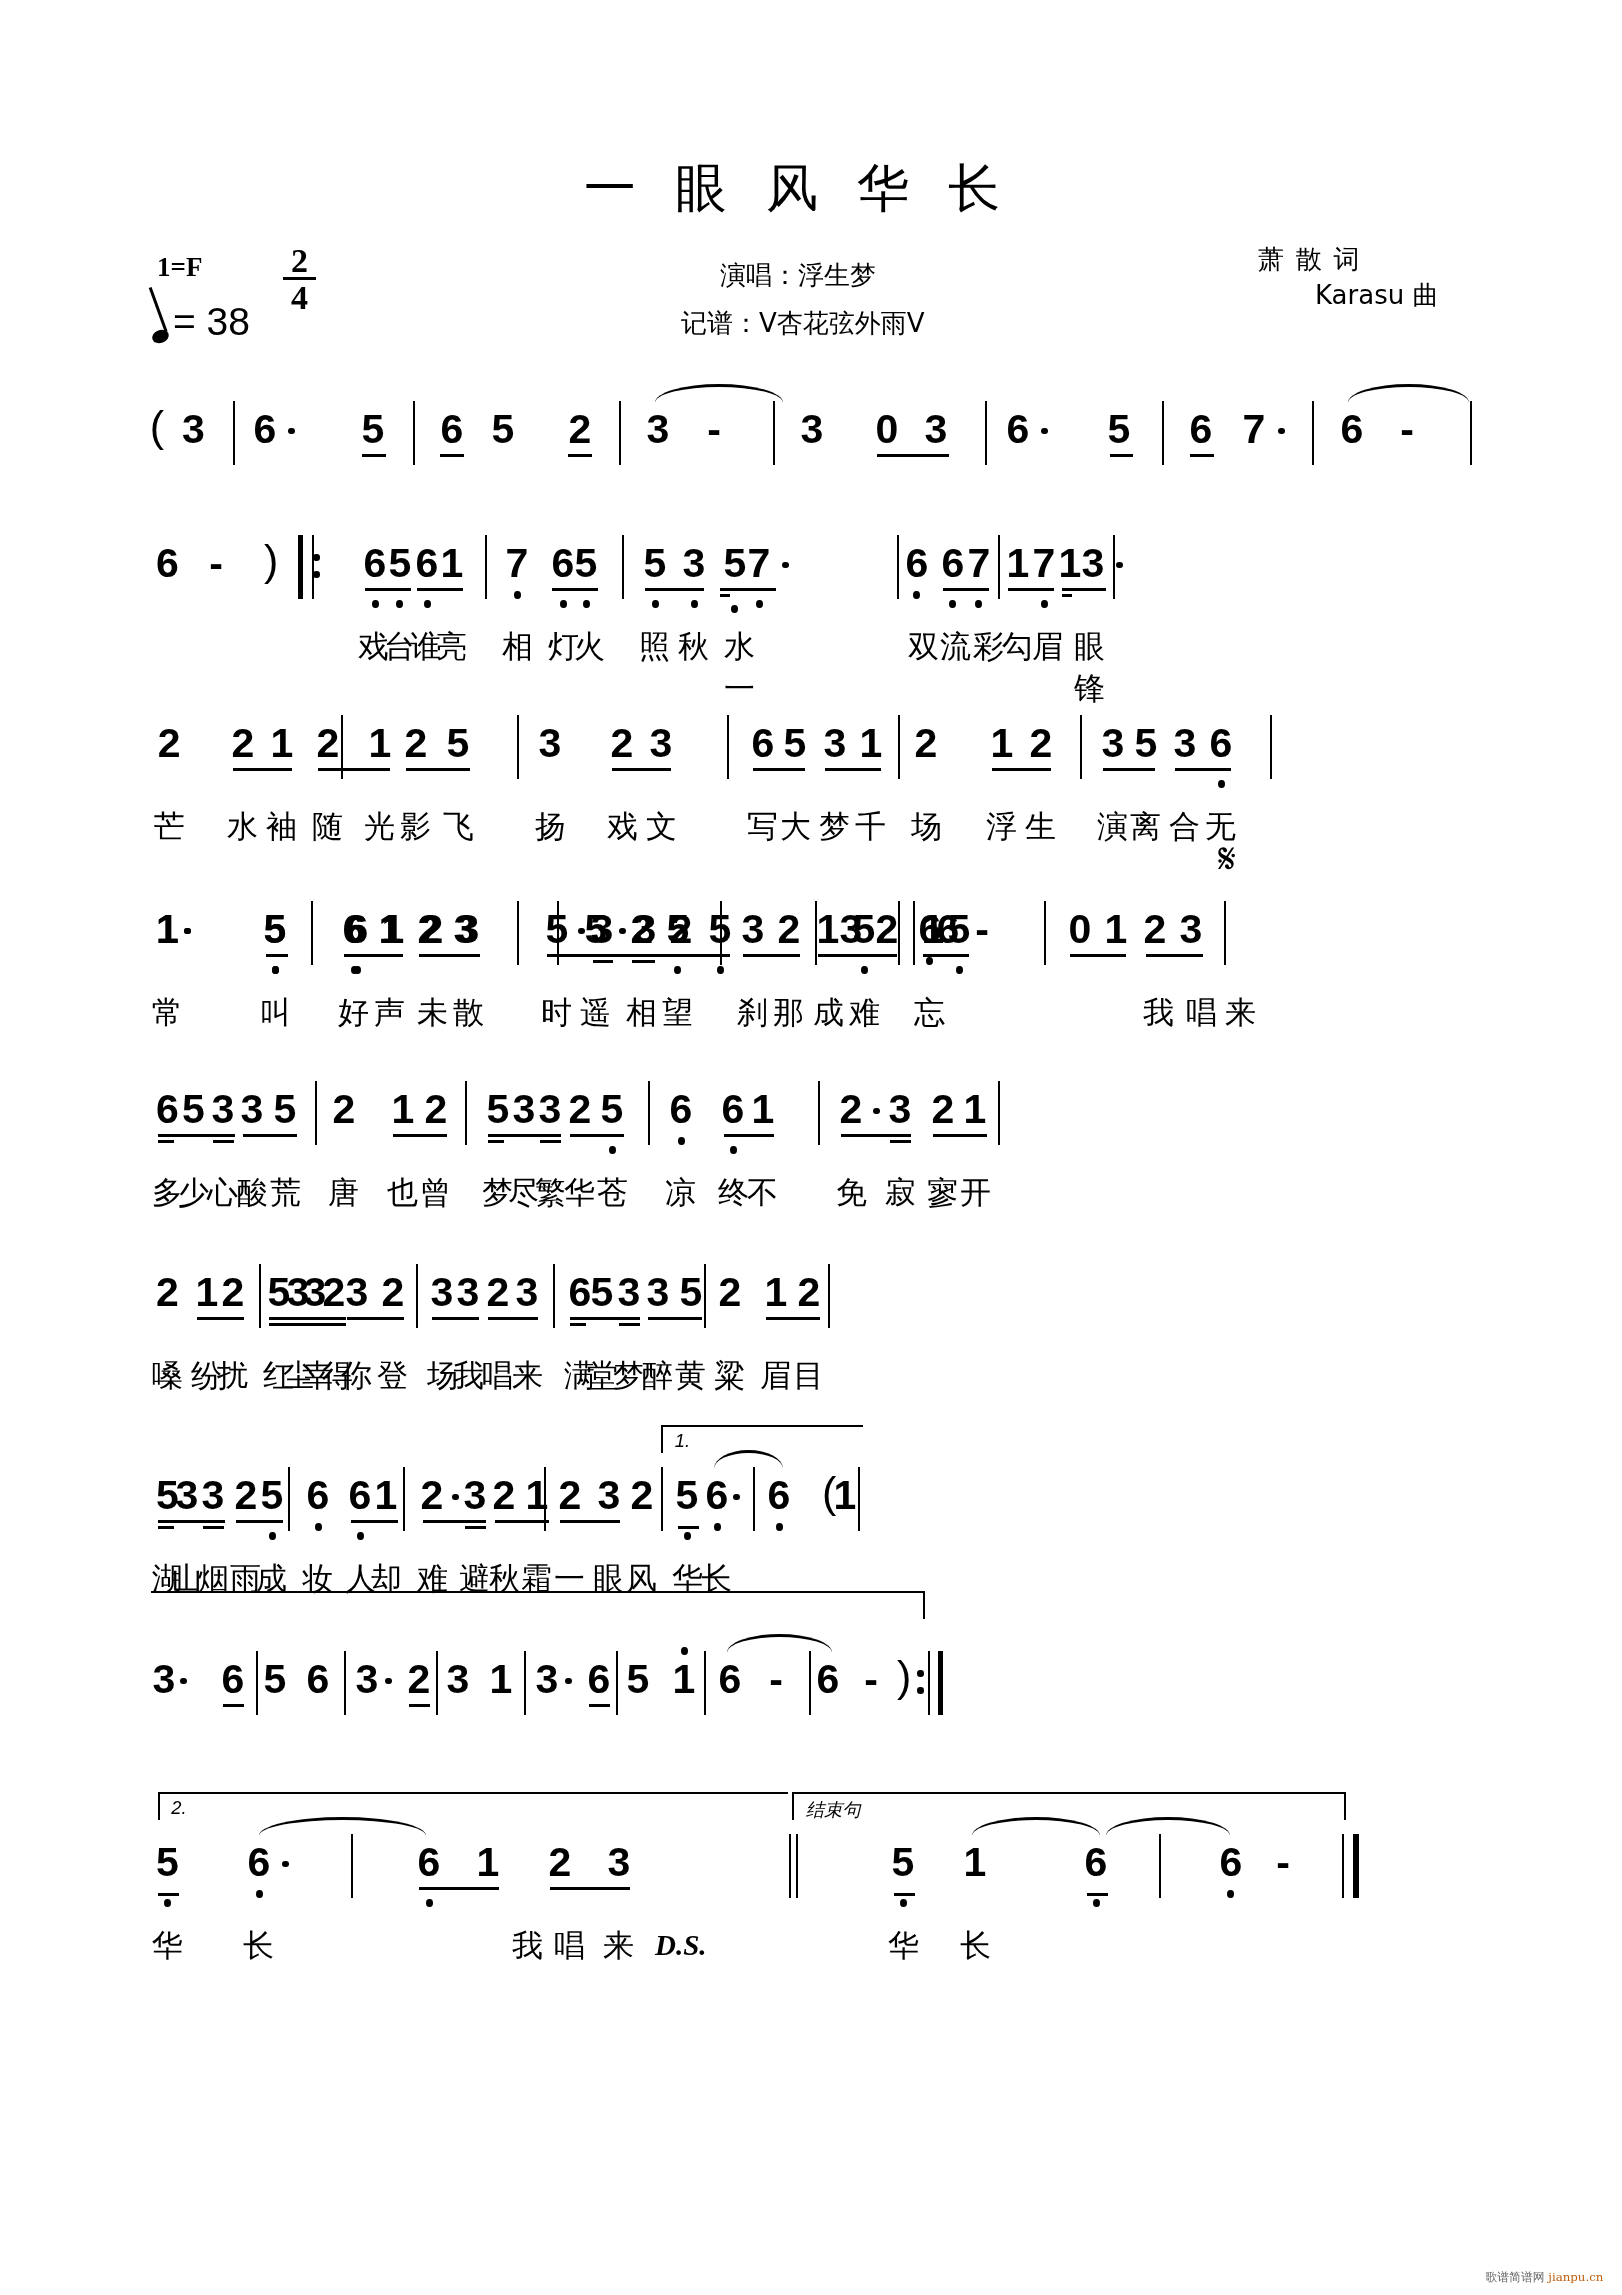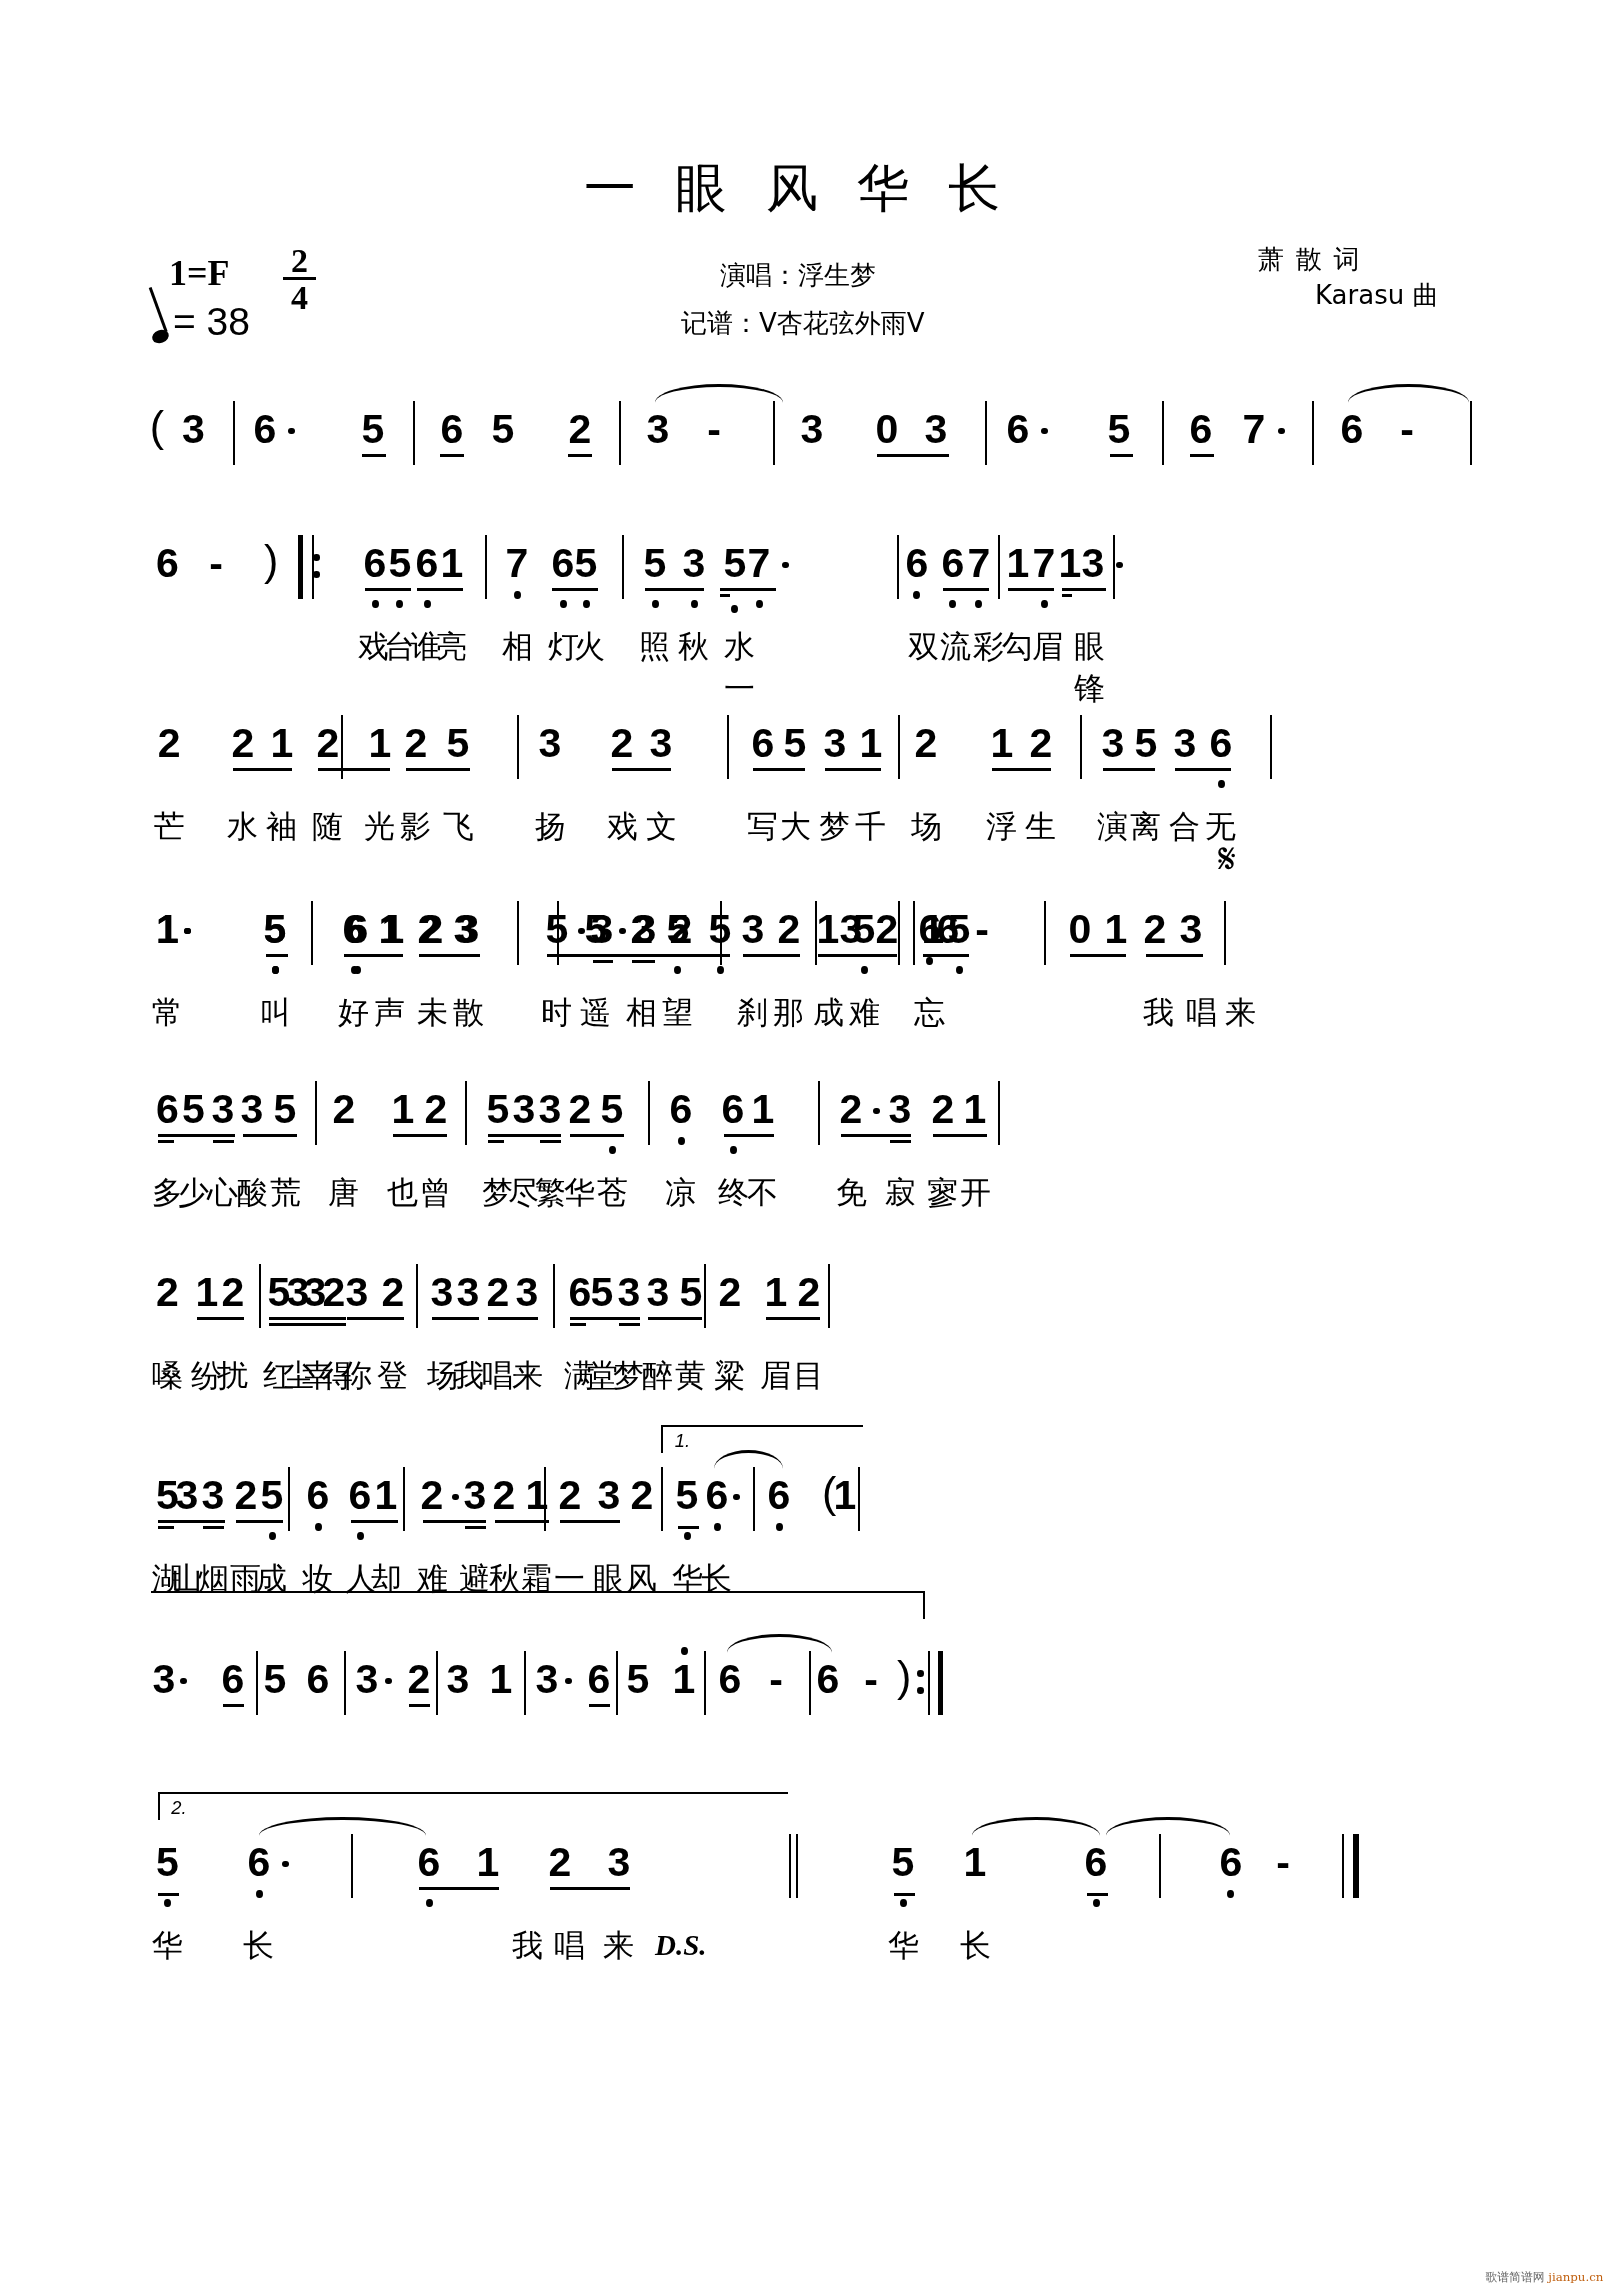--- a/index.html
+++ b/index.html
@@ -1,21 +1,21 @@
 <!DOCTYPE html>
 <html style="font-size:10.5px"><head>
 <meta charset="utf-8">
 <style>
   html, body { margin: 0; padding: 0; background: #ffffff; }
   body { width: 1623px; height: 2295px; position: relative; overflow: hidden;
          font-family: "Liberation Sans", "DejaVu Sans", sans-serif; color: #000; }
   .abs { position: absolute; }
   .title { left: 0; width: 1623px; top: 154px; text-align: center; font-size: 52px;
            letter-spacing: 39px; font-family: "DejaVu Sans", sans-serif; }
-  .key { left: 157px; top: 252px; font-size: 36px; font-weight: bold; font-family: "Liberation Serif", serif; margin-left: 12px; }
+  .key { left: 157px; top: 252px; font-size: 27px; font-weight: bold; font-family: "Liberation Serif", serif; }
   .timesig { left: 283px; top: 245px; width: 33px; text-align: center; font-weight: bold;
              font-family: "Liberation Serif", serif; font-size: 34px; line-height: 31px; }
   .timesig .bar { border-top: 3.3px solid #000; margin: 1.3px 0; }
   .tempo { left: 152px; top: 300px; font-size: 39px; display: flex; align-items: center; }
   .tempo .note { width: 17px; height: 13px; background:#000; border-radius: 50%; transform: rotate(-20deg);
                  position: relative; margin-right: 3.9px; top: 14.4px; }
   .tempo .note:after { content:""; position:absolute; right:0; top:-43px; width:2.6px; height:47px; background:#000; }
   .credit { font-size: 26px; font-family: "DejaVu Sans", sans-serif; }
   .singer { left: 720px; top: 258px; }
   .transcriber { left: 681px; top: 306px; }
@@ -626,20 +626,23 @@
         <div class="n" style="left: 1067px;">6</div>
         <div class="dot-low" style="left: 1076px; top: 51px;"></div>
         <div class="n" style="left: 1119px;">-</div>
         <div class="dbl" style="left: 1191px; width: 9.2px; border-left: 2px solid rgb(0, 0, 0); border-right: 6.5px solid rgb(0, 0, 0);"></div>
         <div class="slur" style="left: 108px; width: 167px; top: -22px;"></div>
         <div class="slur" style="left: 821px; width: 128px; top: -22px;"></div>
         <div class="slur" style="left: 955px; width: 124px; top: -22px;"></div>
         <div class="volta volta-l" style="left: 6.5px; width: 628px; top: -47px;">
           <div class="volta-label">2.</div>
         </div>
+        <div class="volta volta-l volta-r" style="left: 641px; width: 550px; top: -47px;">
+          <div class="volta-label">结束句</div>
+        </div>
         <div class="ds" style="left: 504px; top: 90px;">D.S.</div>
       </div>
       <div class="lyrics">
         <div class="ly" style="left: -3.3px;">华</div>
         <div class="ly" style="left: 88px;">长</div>
         <div class="ly" style="left: 357px;">我</div>
         <div class="ly" style="left: 399px;">唱</div>
         <div class="ly" style="left: 448px;">来</div>
         <div class="ly" style="left: 733px;">华</div>
         <div class="ly" style="left: 805px;">长</div>

